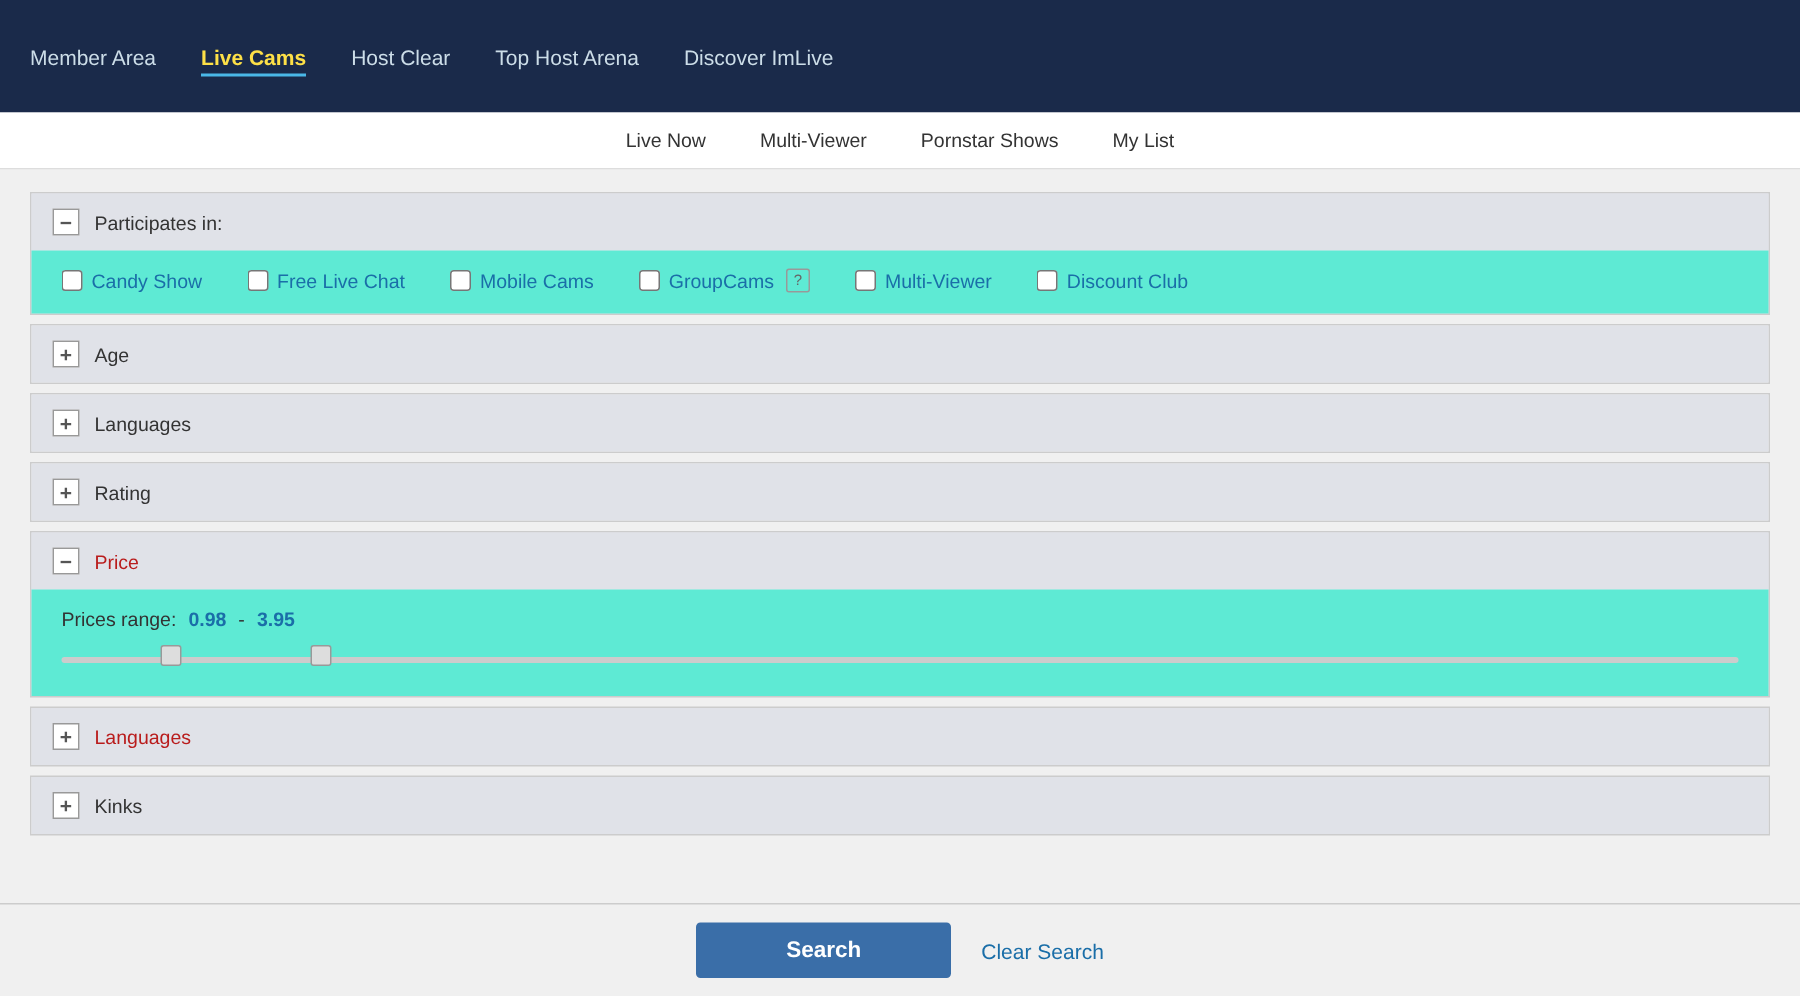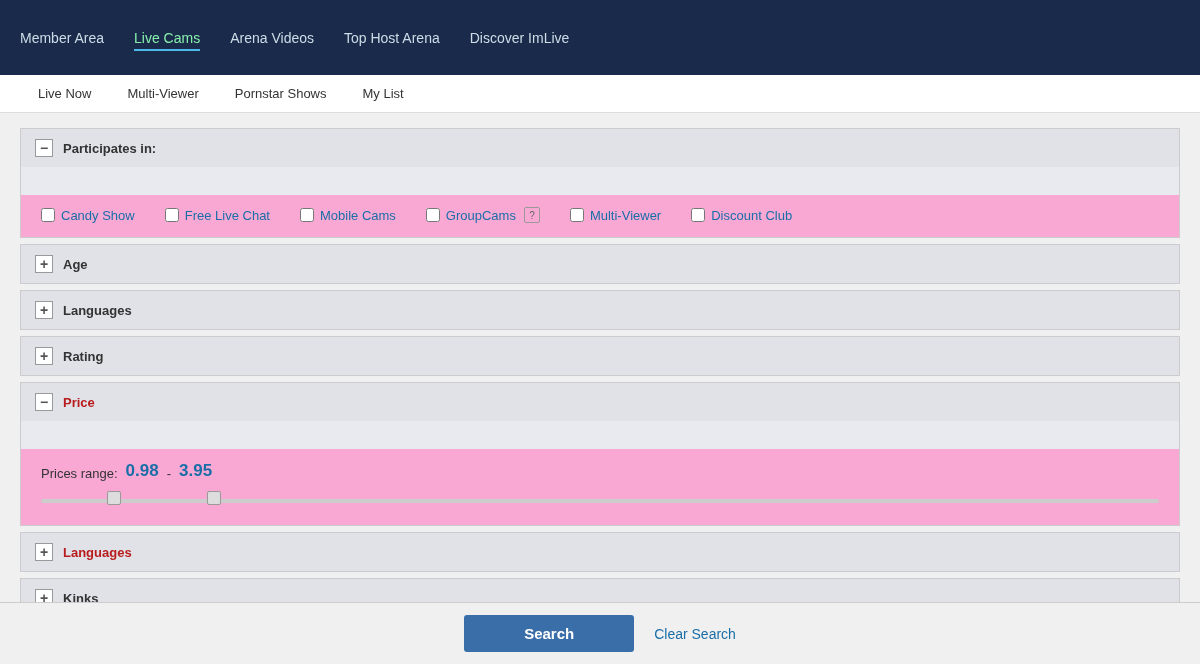--- a/index.html
+++ b/index.html
@@ -38,35 +38,36 @@
       align-items: center;
       justify-content: center;
     }
     .main-nav a {
       color: #ccdde8;
       text-decoration: none;
       font-size: 14px;
       padding: 5px 0;
     }
     .main-nav a.active {
-      color: #86efac;
-      font-weight: normal;
+      color: #fde047;
+      font-weight: bold;
       border-bottom: 2px solid #4ab8e8;
       padding-bottom: 3px;
     }
 
     
     .sub-nav {
       background: white;
       display: flex;
       gap: 0;
       padding: 0 20px;
       border-bottom: 1px solid #ddd;
       height: 38px;
       align-items: center;
+      justify-content: center;
     }
     .sub-nav a {
       color: #333;
       text-decoration: none;
       font-size: 13px;
       padding: 0 18px;
       height: 38px;
       display: flex;
       align-items: center;
     }
@@ -98,29 +99,28 @@
       display: flex;
       align-items: center;
       justify-content: center;
       font-size: 14px;
       font-weight: bold;
       color: #555;
       margin-right: 10px;
       flex-shrink: 0;
     }
     .filter-header .section-title {
-      font-weight: bold;
+      font-weight: normal;
       font-size: 13px;
       color: #333;
     }
     .filter-header .section-title.green { color: #b91c1c; }
     .filter-body {
       padding: 12px 20px 14px 20px;
-      background: #f9a8d4;
-      margin-top: 28px;
+      background: #5eead4;
     }
 
     
     .checkbox-row {
       display: flex;
       flex-wrap: wrap;
       gap: 30px;
     }
     .checkbox-item {
       display: flex;
@@ -147,32 +147,32 @@
       border-radius: 2px;
       font-size: 10px;
       color: #666;
       cursor: pointer;
       margin-left: 2px;
     }
 
     
     .price-range-row {
       display: flex;
-      align-items: flex-end;
+      align-items: flex-start;
       gap: 8px;
       margin-bottom: 10px;
     }
     .price-label {
       color: #333;
       font-size: 13px;
     }
     .price-value {
       color: #1a6ea8;
       font-weight: bold;
-      font-size: 17px;
+      font-size: 13px;
     }
     .slider-container {
       position: relative;
       width: 100%;
       height: 20px;
       display: flex;
       align-items: center;
     }
     .slider-track {
       width: 100%;
@@ -229,21 +229,21 @@
       font-size: 14px;
     }
   </style>
 </head>
 <body>
 
 <div class="header">
   <nav class="main-nav">
     <a href="#">Member Area</a>
     <a href="#" class="active">Live Cams</a>
-    <a href="#">Arena Videos</a>
+    <a href="#">Host Clear</a>
     <a href="#">Top Host Arena</a>
     <a href="#">Discover ImLive</a>
   </nav>
 </div>
 
 <div class="sub-nav">
   <a href="#">Live Now</a>
   <a href="#">Multi-Viewer</a>
   <a href="#">Pornstar Shows</a>
   <a href="#">My List</a>

